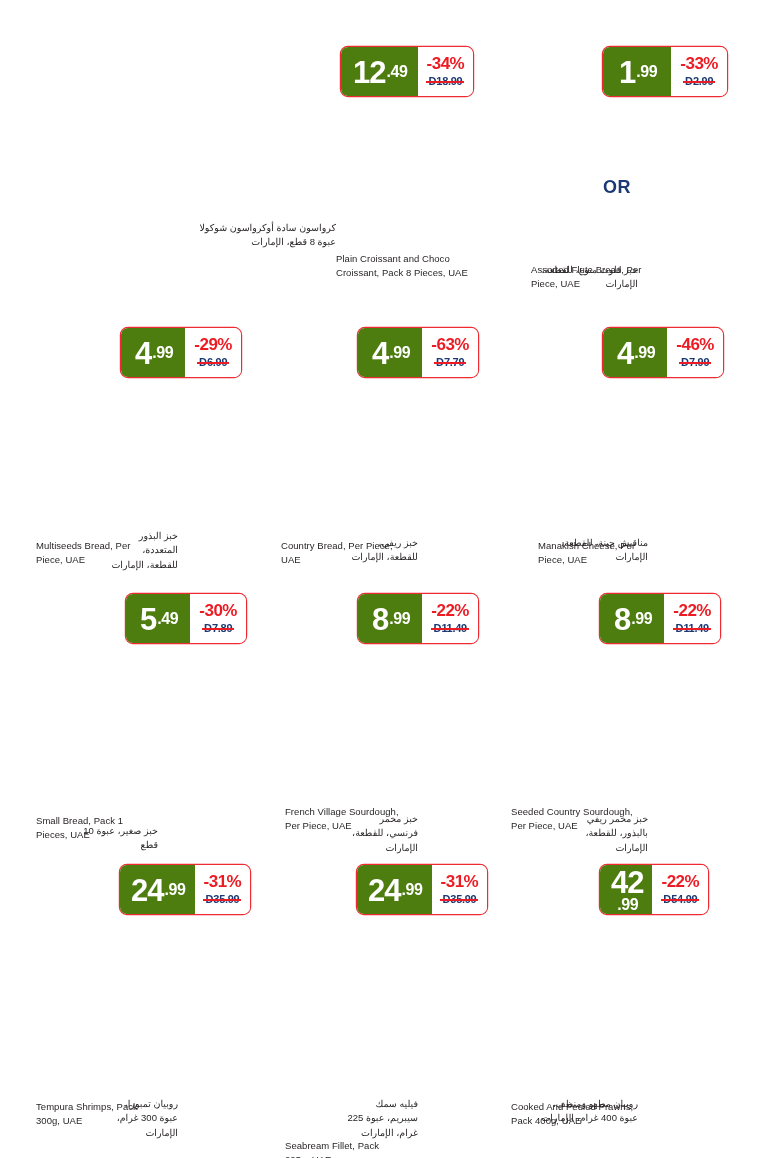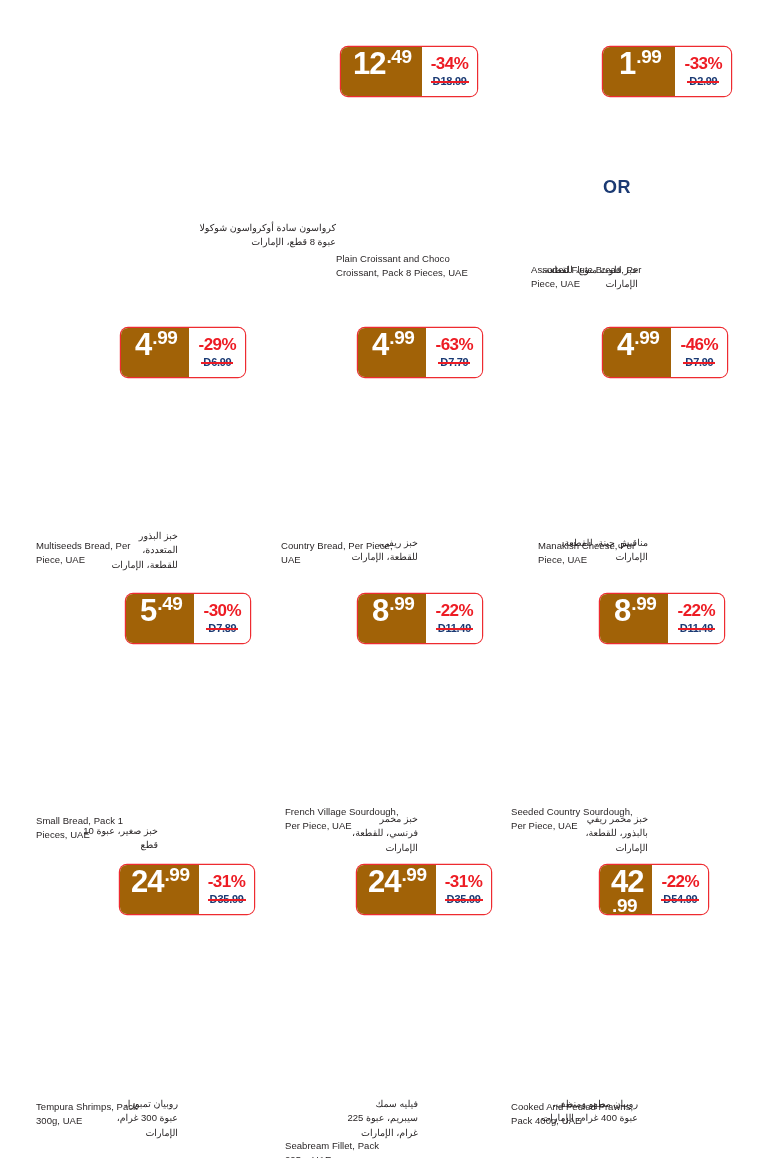--- a/index.html
+++ b/index.html
@@ -22,40 +22,40 @@
     display: flex;
     align-items: stretch;
     background: #ffffff;
     border-radius: 7px;
     overflow: hidden;
     box-shadow: 0 0 0 1.2px #ee2b30;
     height: 49px;
     box-sizing: border-box;
   }
   .badge .price {
-    background: #a16207;
+    background: #4d7c0f;
     color: #ffffff;
     display: flex;
-    align-items: flex-start;
+    align-items: center;
     justify-content: center;
     padding: 0 11px 0 12px;
     line-height: 1;
     position: relative;
     flex: 0 0 auto;
   }
   .badge .price .whole {
     font-size: 31px;
     font-weight: 700;
     letter-spacing: -1px;
     line-height: 1;
     position: relative;
     top: 1px;
   }
   .badge .price .frac {
-    font-size: 19px;
+    font-size: 16px;
     font-weight: 700;
     letter-spacing: -0.4px;
     line-height: 1;
     margin-left: 1px;
   }
   .badge .deal {
     background: #ffffff;
     display: flex;
     flex-direction: column;
     align-items: center;

